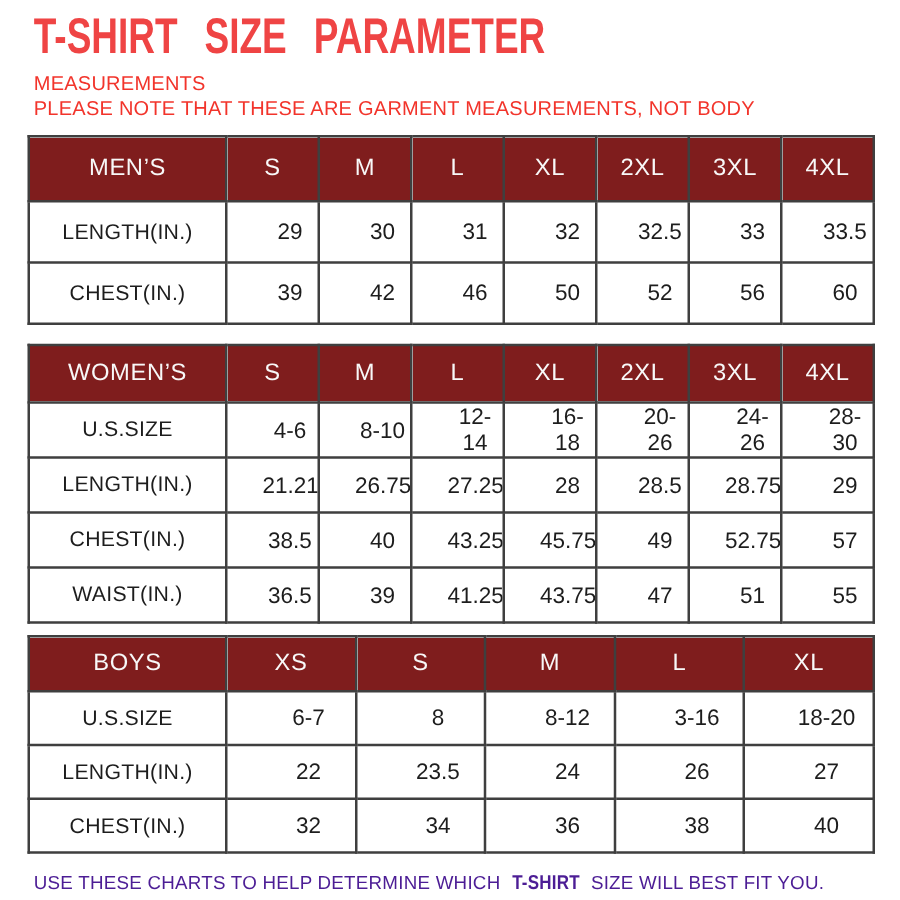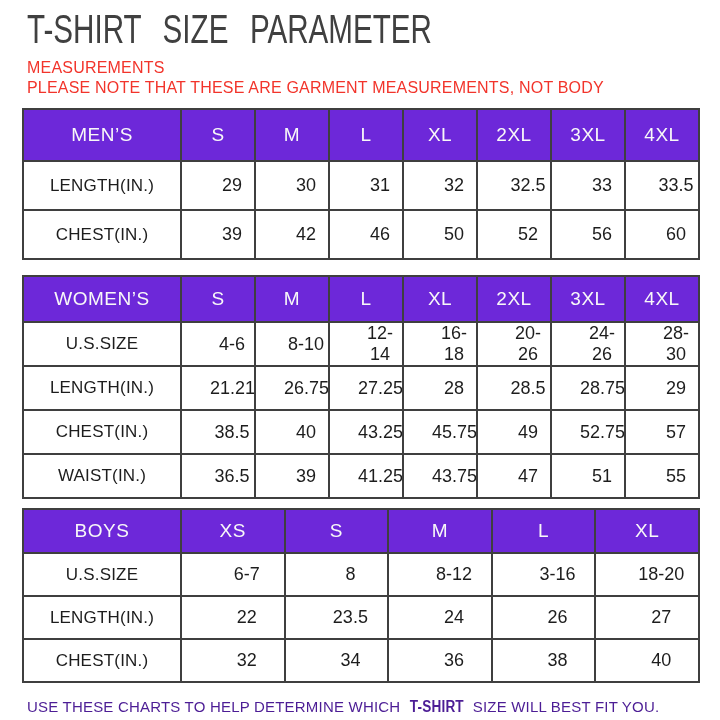--- a/index.html
+++ b/index.html
@@ -5,21 +5,21 @@
   html,body{margin:0;padding:0;}
   body{
     width:720px;height:720px;overflow:hidden;background:#ffffff;
     font-family:"Liberation Sans", sans-serif;
     -webkit-font-smoothing:antialiased;
   }
   .page{position:relative;width:720px;height:720px;}
 
   .title{
     margin:9px 0 0 27px;
-    font-size:40px;line-height:40px;font-weight:normal;color:#404040;
+    font-size:40px;line-height:40px;font-weight:bold;color:#ef4444;
     white-space:nowrap;
   }
   .title-text{
     display:inline-block;transform:scaleX(0.74);transform-origin:left center;
     word-spacing:18px;letter-spacing:0px;
   }
 
   .note{
     margin:9px 0 0 27px;
     font-size:16px;line-height:20px;color:#f2342b;
@@ -27,21 +27,21 @@
   }
 
   table{
     border-collapse:collapse;table-layout:fixed;width:678px;margin-left:22px;
   }
   th,td{
     border:2px solid #3f3f3f;padding:0;text-align:center;vertical-align:middle;
     color:#1d1d1d;overflow:hidden;
   }
   thead th{
-    background:#6d28d9;color:#f8f8f8;font-weight:normal;
+    background:#7f1d1d;color:#f8f8f8;font-weight:normal;
     font-size:19px;letter-spacing:0.5px;
   }
   td.metric{font-size:17px;letter-spacing:0.2px;}
   td.val{font-size:18px;padding-left:28px;}
 
   .t-mens{margin-top:10px;}
   .t-mens thead th{height:50px;}
   .t-mens td{height:47px;}
 
   .t-womens{margin-top:15px;}

